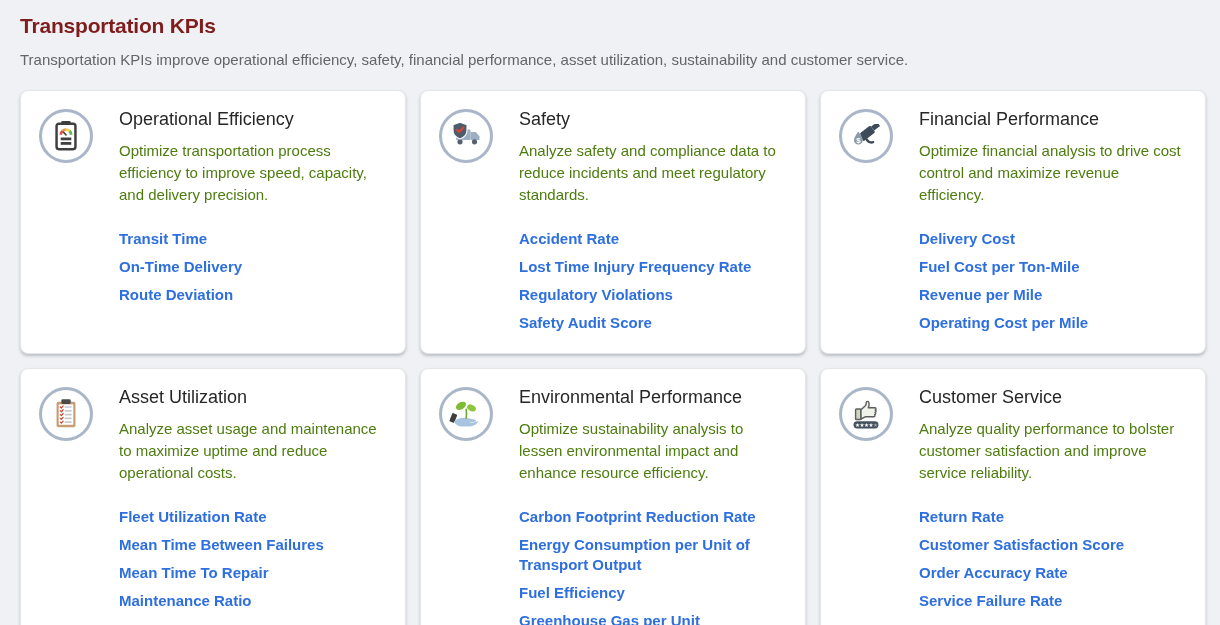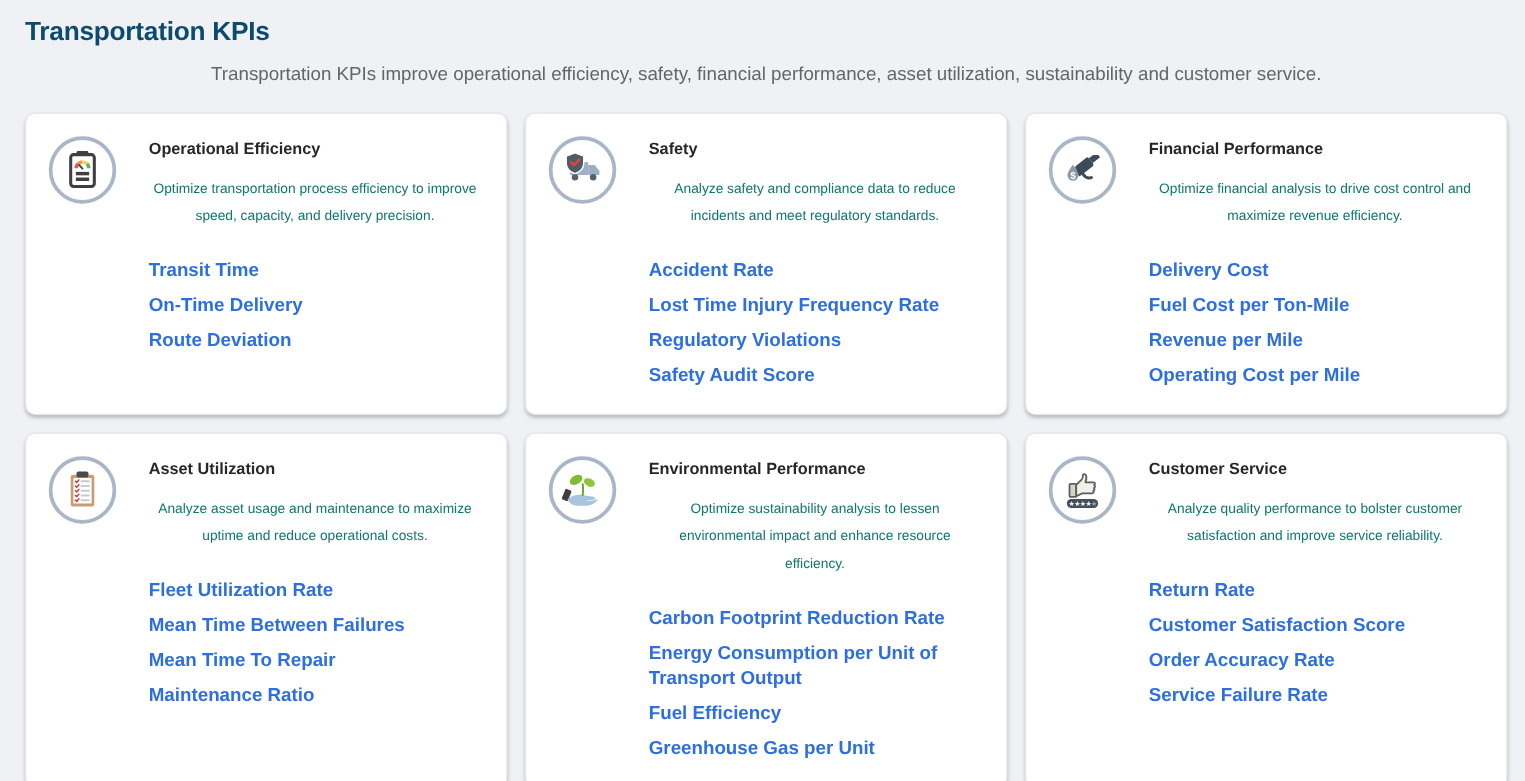--- a/index.html
+++ b/index.html
@@ -5,25 +5,25 @@
   * { box-sizing: border-box; }
   html, body { margin: 0; padding: 0; }
   body {
     width: 1220px; height: 625px; overflow: hidden;
     background: #eff1f4;
     font-family: "Liberation Sans", "DejaVu Sans", sans-serif;
   }
   .page { padding: 12px 14px 14px 20px; }
 
   .page-title {
-    font-size: 21px; font-weight: 700; color: #0c4a6e;
+    font-size: 21px; font-weight: 700; color: #7f1d1d;
     margin: 2px 0 12px 0; letter-spacing: -0.2px;
   }
   .page-subtitle {
-    font-size: 15px; color: #636569; margin: 0 0 20px 0; line-height: 20px; text-align: center;
+    font-size: 15px; color: #636569; margin: 0 0 20px 0; line-height: 20px;
   }
 
   .grid {
     display: grid;
     grid-template-columns: repeat(3, 1fr);
     gap: 14px;
   }
   .card {
     background: #ffffff;
     border: 1px solid #e4e6e9;
@@ -35,27 +35,26 @@
   }
   .icon-circle {
     width: 54px; height: 54px; flex: 0 0 54px;
     border: 3px solid #a9b6c8; border-radius: 50%;
     background: #fff;
     display: flex; align-items: center; justify-content: center;
     margin-right: 26px; margin-top: 2px;
   }
   .card-body { flex: 1; min-width: 0; }
   .card-title {
-    font-size: 13px; font-weight: 700; color: #272727;
+    font-size: 18px; font-weight: 400; color: #272727;
     margin: 0 0 9px 0; line-height: 24px;
   }
   .card-desc {
-    font-size: 11px; color: #0f766e; line-height: 22px;
+    font-size: 15px; color: #4d7c0f; line-height: 22px;
     margin: 0 0 23px 0;
-    text-align: center;
   }
   .kpi-link {
     display: block;
     font-size: 15px; font-weight: 700; color: #2e6fdf;
     text-decoration: none; line-height: 20px;
     margin-bottom: 8px;
   }
   .kpi-link:last-child { margin-bottom: 0; }
 </style>
 </head>

